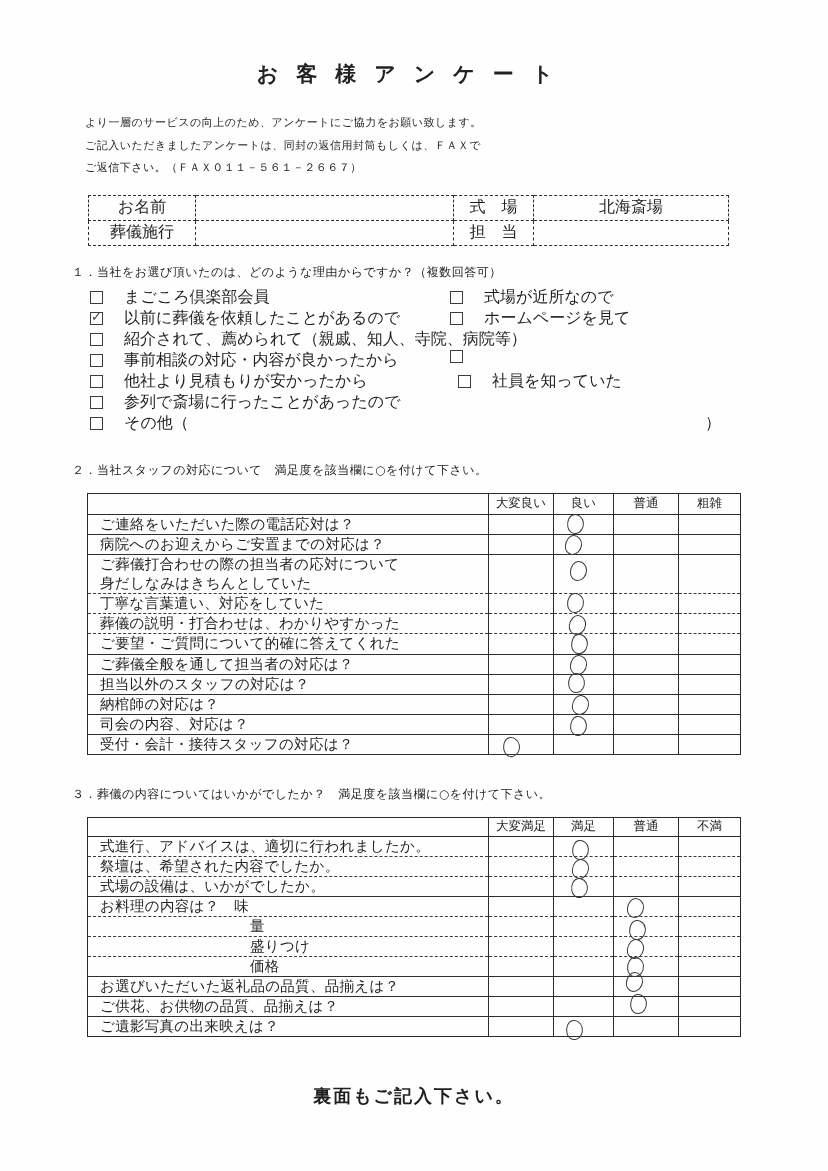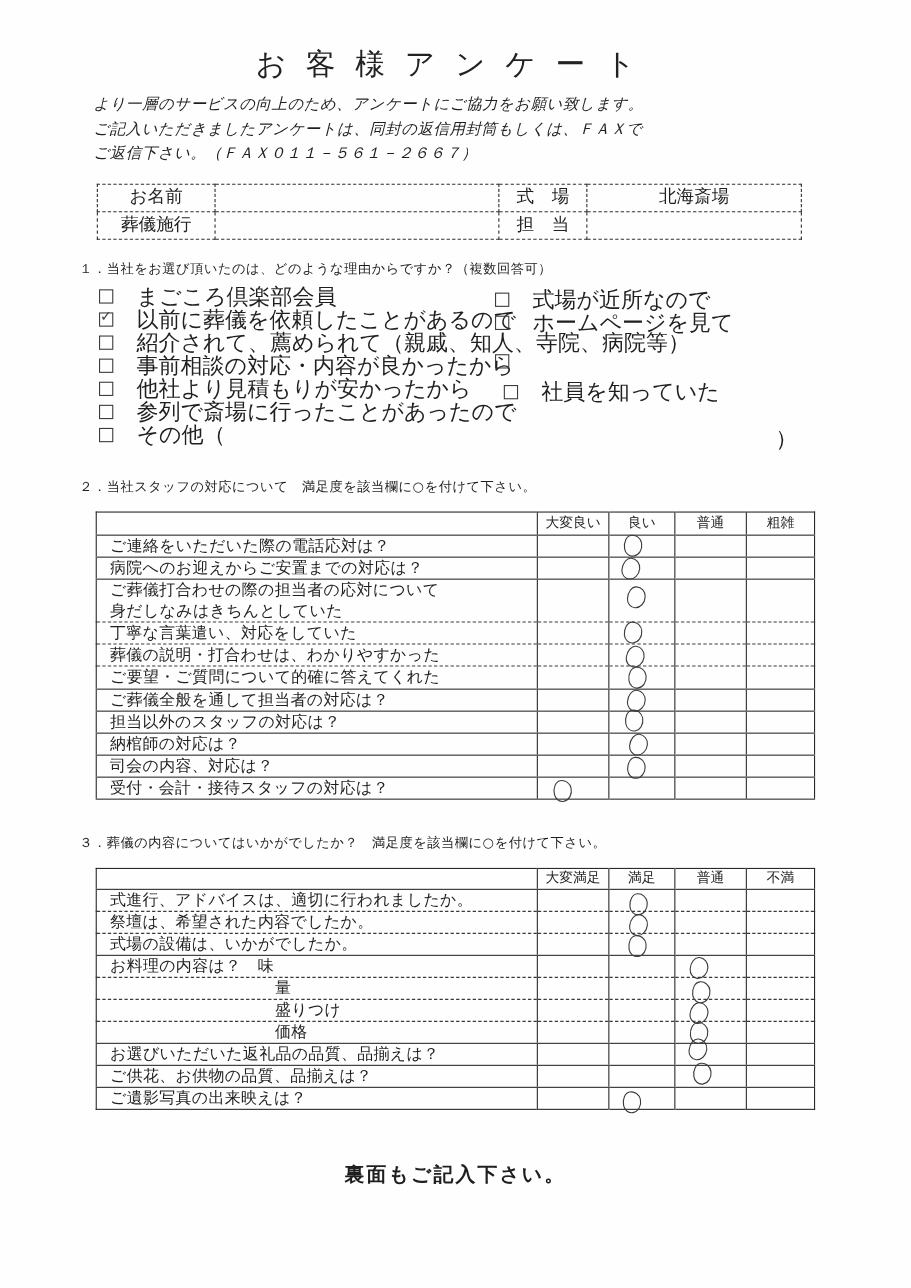--- a/index.html
+++ b/index.html
@@ -7,33 +7,32 @@
   .paper {
     position: relative;
     width: 828px; height: 1171px;
     margin: 0 auto;
     background: #fefefe;
     color: #1f1f1f;
     font-family: "DejaVu Sans", "Liberation Sans", sans-serif;
     overflow: hidden;
   }
   .title {
-    padding-top: 40px;
+    padding-top: 60px;
     text-align: center;
-    font-size: 27px;
-    font-weight: normal;
+    font-size: 21px;
+    font-weight: bold;
     letter-spacing: 18px;
     color: #222;
   }
   .intro {
-    margin: 8px 0 0 85px;
-    font-size: 14px;
+    margin: 24px 0 0 85px;
+    font-size: 11px;
     line-height: 22.5px;
     letter-spacing: 0.5px;
-    font-style: italic;
   }
   
   table.info {
     margin: 15px 0 0 88px;
     width: 640px;
     border-collapse: collapse;
     table-layout: fixed;
     font-size: 16px;
   }
   table.info td {
@@ -47,21 +46,21 @@
   table.info td.val { text-align: center; }
   
   .q-heading {
     margin: 18px 0 0 72px;
     font-size: 12px;
     letter-spacing: 0.5px;
   }
   .q1-options {
     position: relative;
     margin: 6px 0 0 90px;
-    font-size: 20px;
+    font-size: 16px;
     height: 148px;
   }
   .opt { height: 21px; display: flex; align-items: center; white-space: nowrap; }
   .opt-right { position: absolute; display: flex; align-items: center; white-space: nowrap; }
   .cb {
     display: inline-block;
     width: 13px; height: 13px;
     border: 1.6px solid #3c3c3c;
     margin-right: 21px;
     position: relative;

